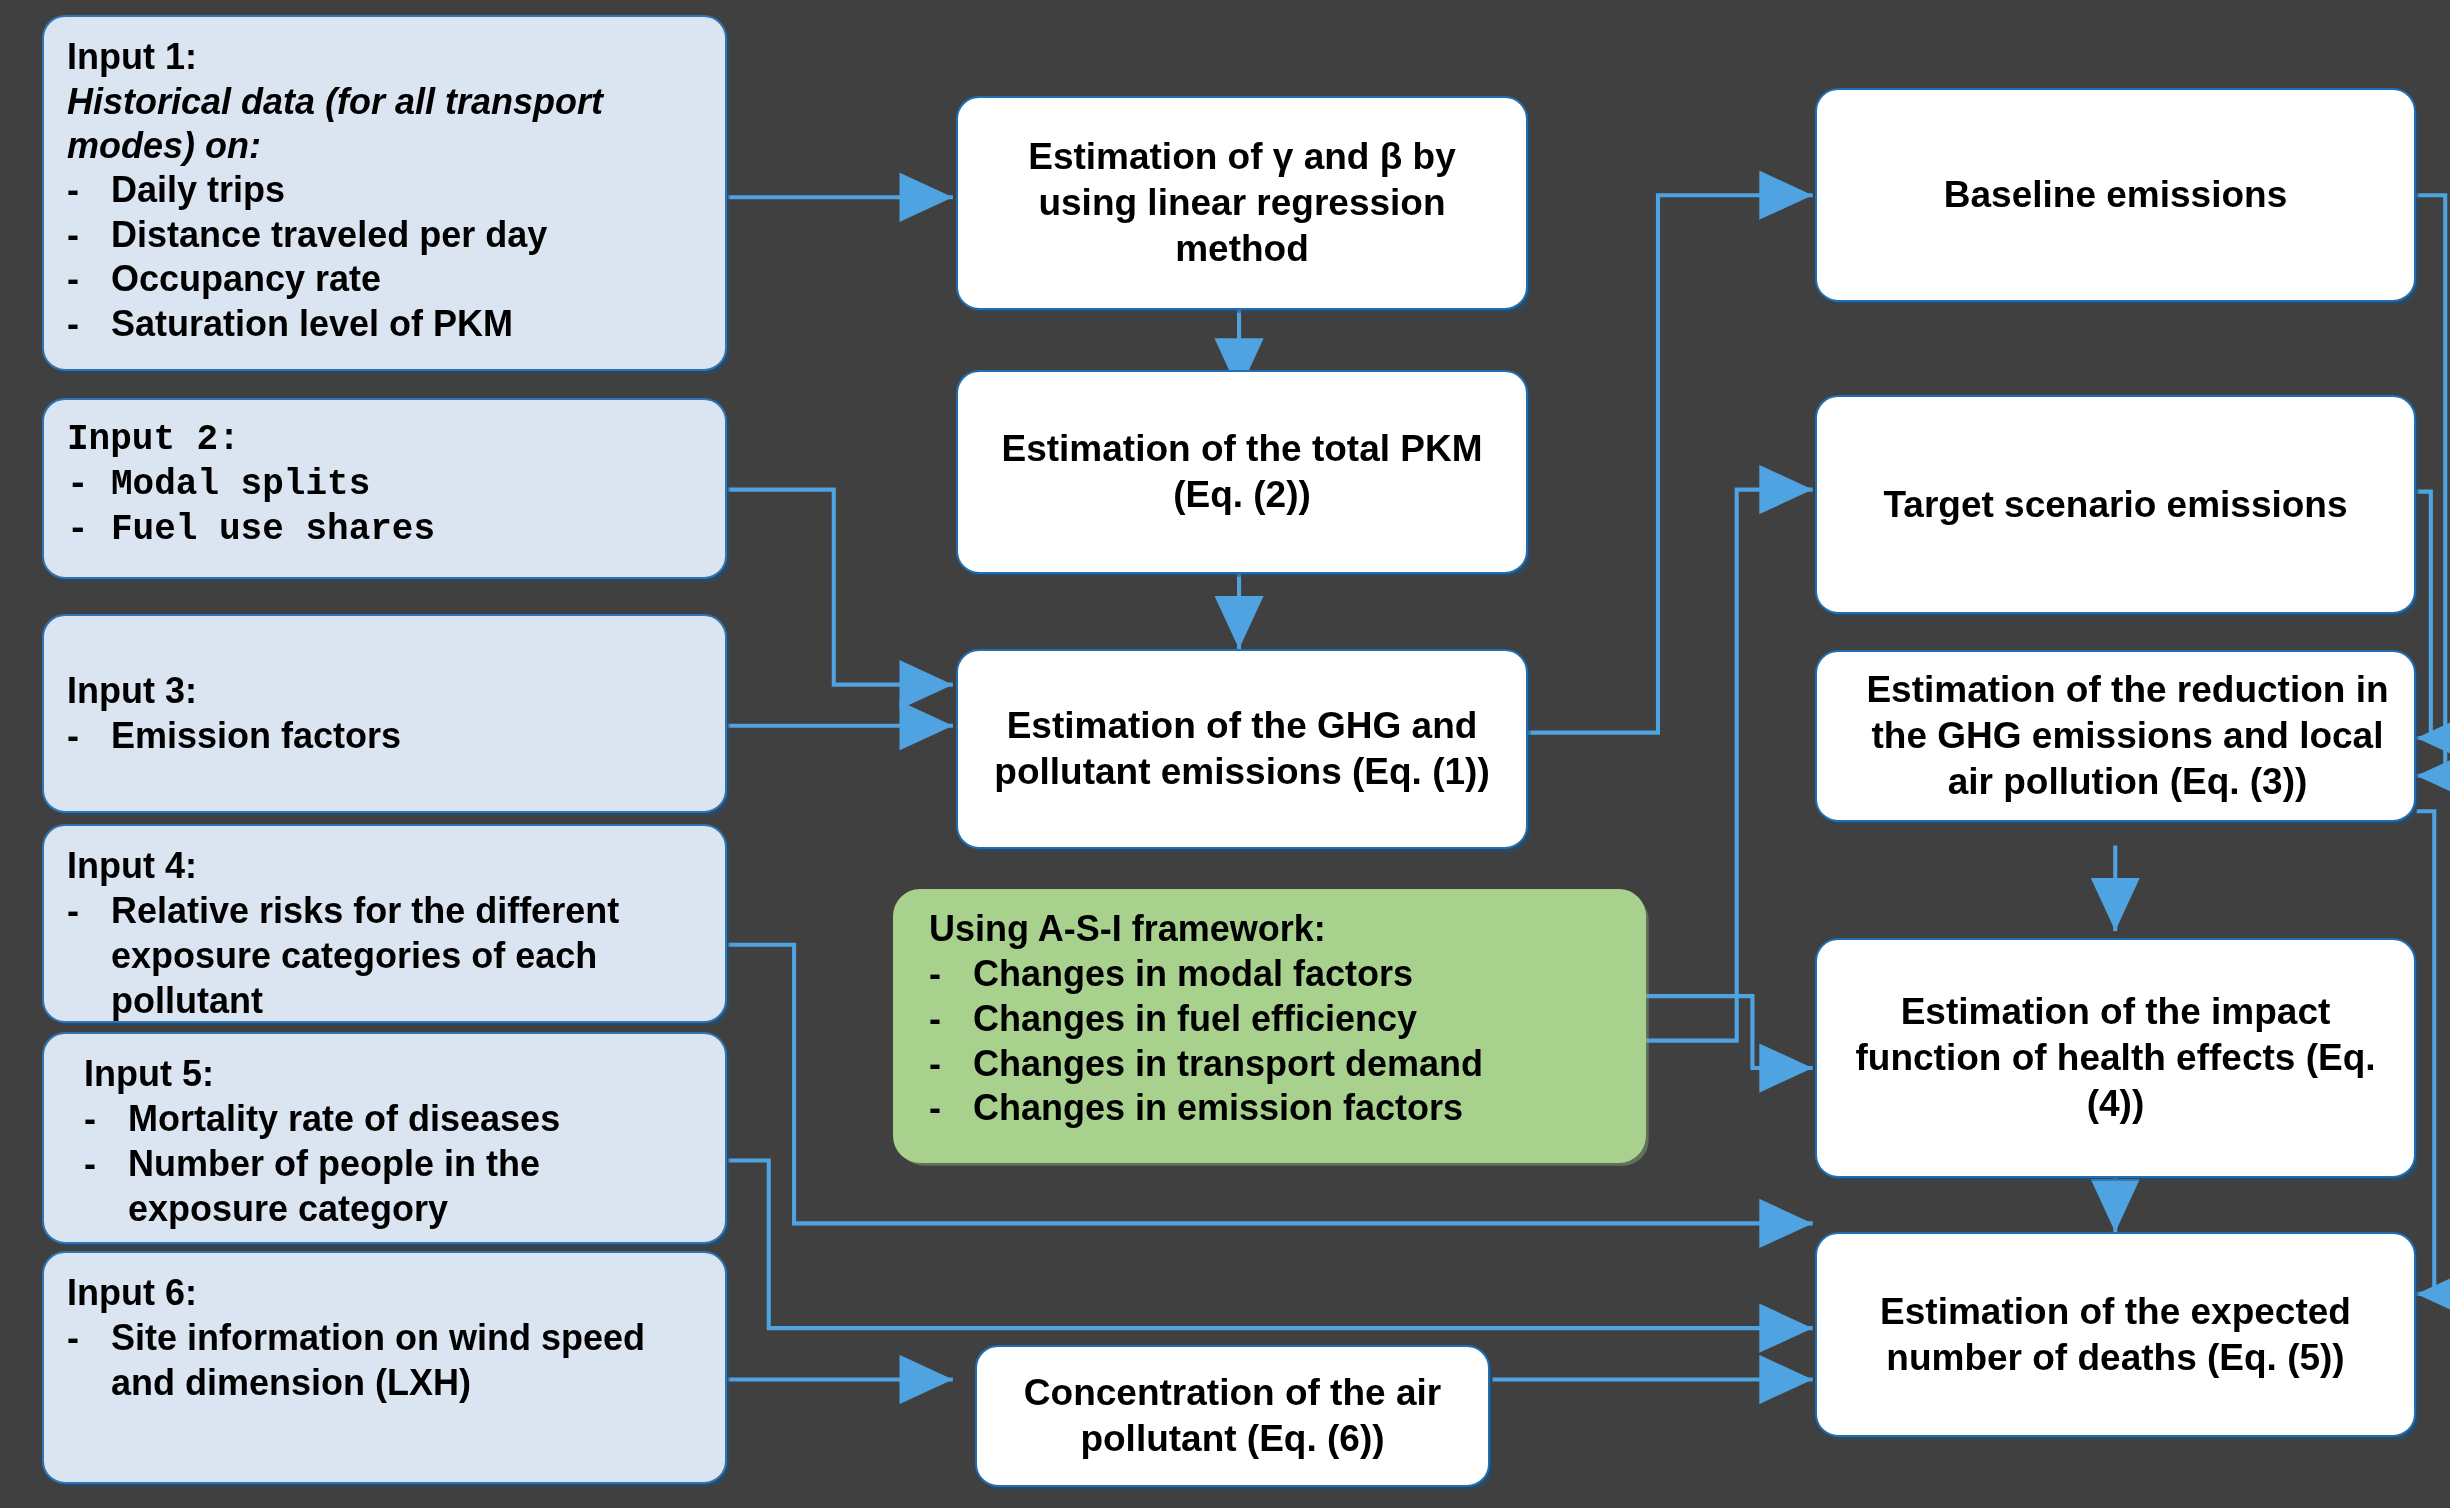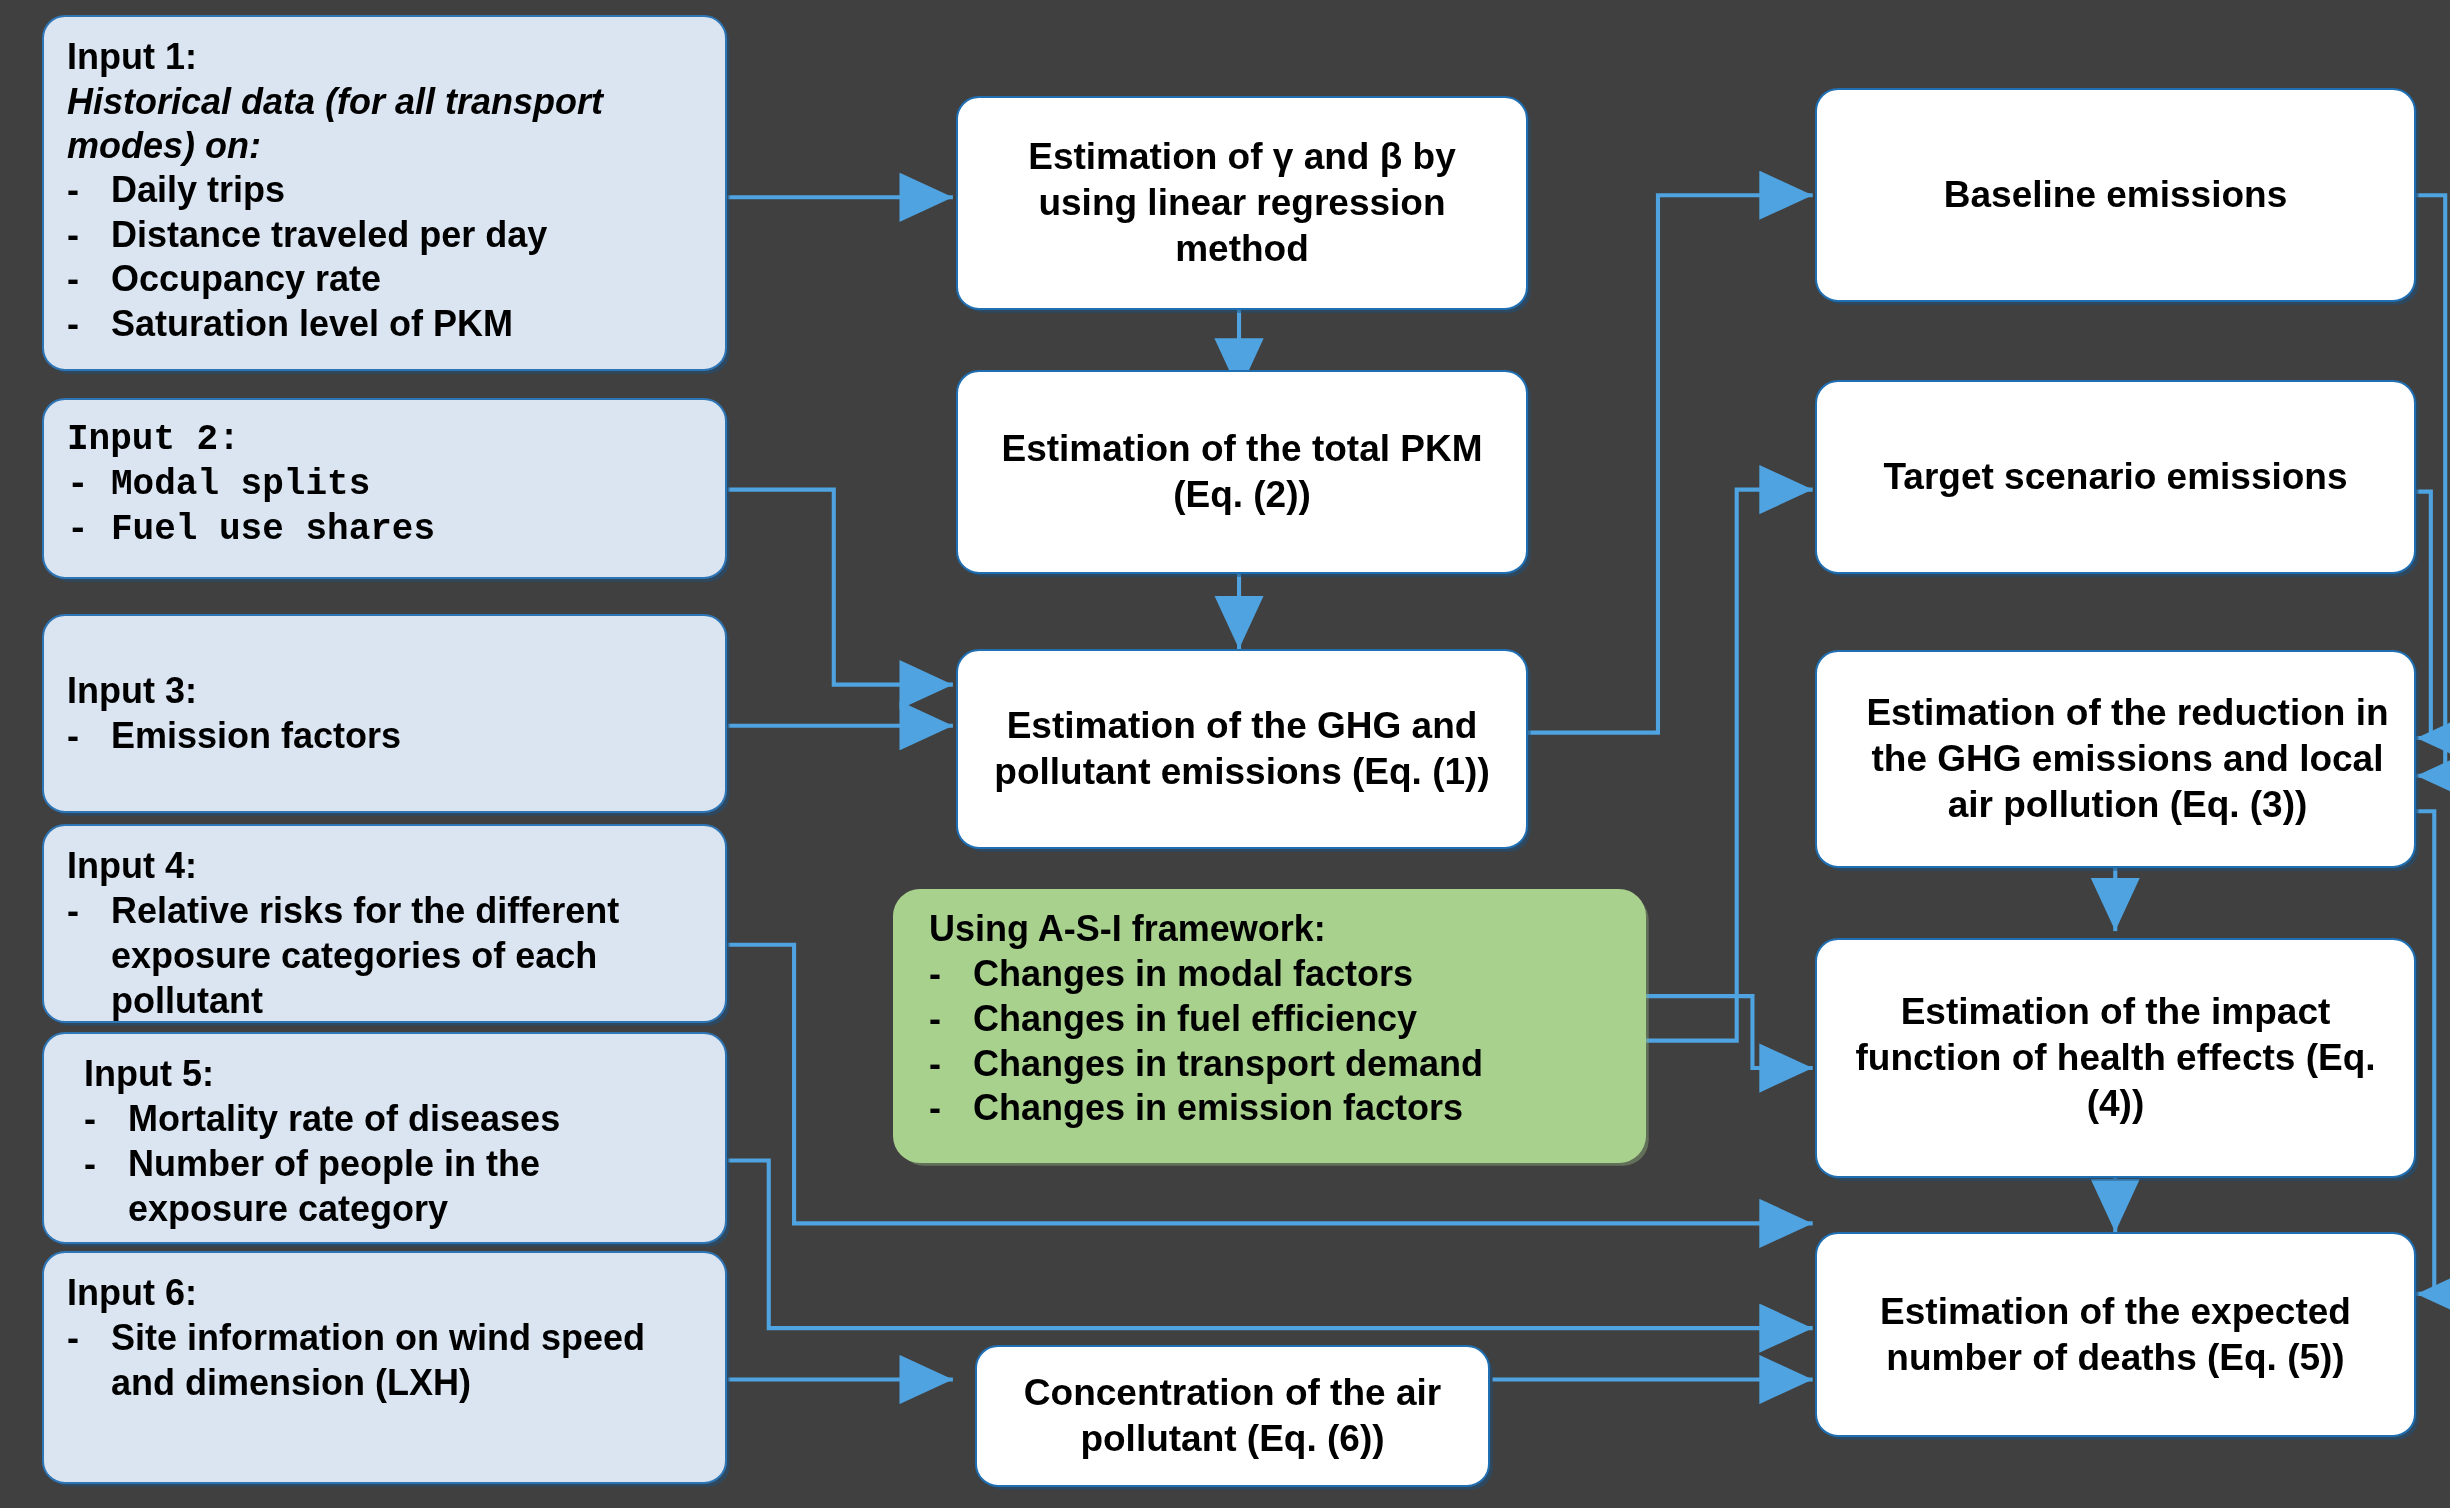--- a/index.html
+++ b/index.html
@@ -191,25 +191,25 @@
   </div>
 
   <div class="node proc" style="left:975px;top:1345px;width:515px;height:142px;">
     <div class="label">Concentration of the air pollutant (Eq. (6))</div>
   </div>
 
   <div class="node proc" style="left:1815px;top:88px;width:601px;height:214px;">
     <div class="label">Baseline emissions</div>
   </div>
 
-  <div class="node proc" style="left:1815px;top:380px;width:601px;height:194px;">
+  <div class="node proc" style="left:1815px;top:395px;width:601px;height:219px;">
     <div class="label">Target scenario emissions</div>
   </div>
 
-  <div class="node proc" style="left:1815px;top:650px;width:601px;height:218px;padding-left:24px;">
+  <div class="node proc" style="left:1815px;top:650px;width:601px;height:172px;padding-left:24px;">
     <div class="label">Estimation of the reduction in the GHG emissions and local air pollution (Eq. (3))</div>
   </div>
 
   <div class="node proc" style="left:1815px;top:938px;width:601px;height:240px;">
     <div class="label">Estimation of the impact function of health effects (Eq. (4))</div>
   </div>
 
   <div class="node proc" style="left:1815px;top:1232px;width:601px;height:205px;">
     <div class="label">Estimation of the expected number of deaths (Eq. (5))</div>
   </div>

